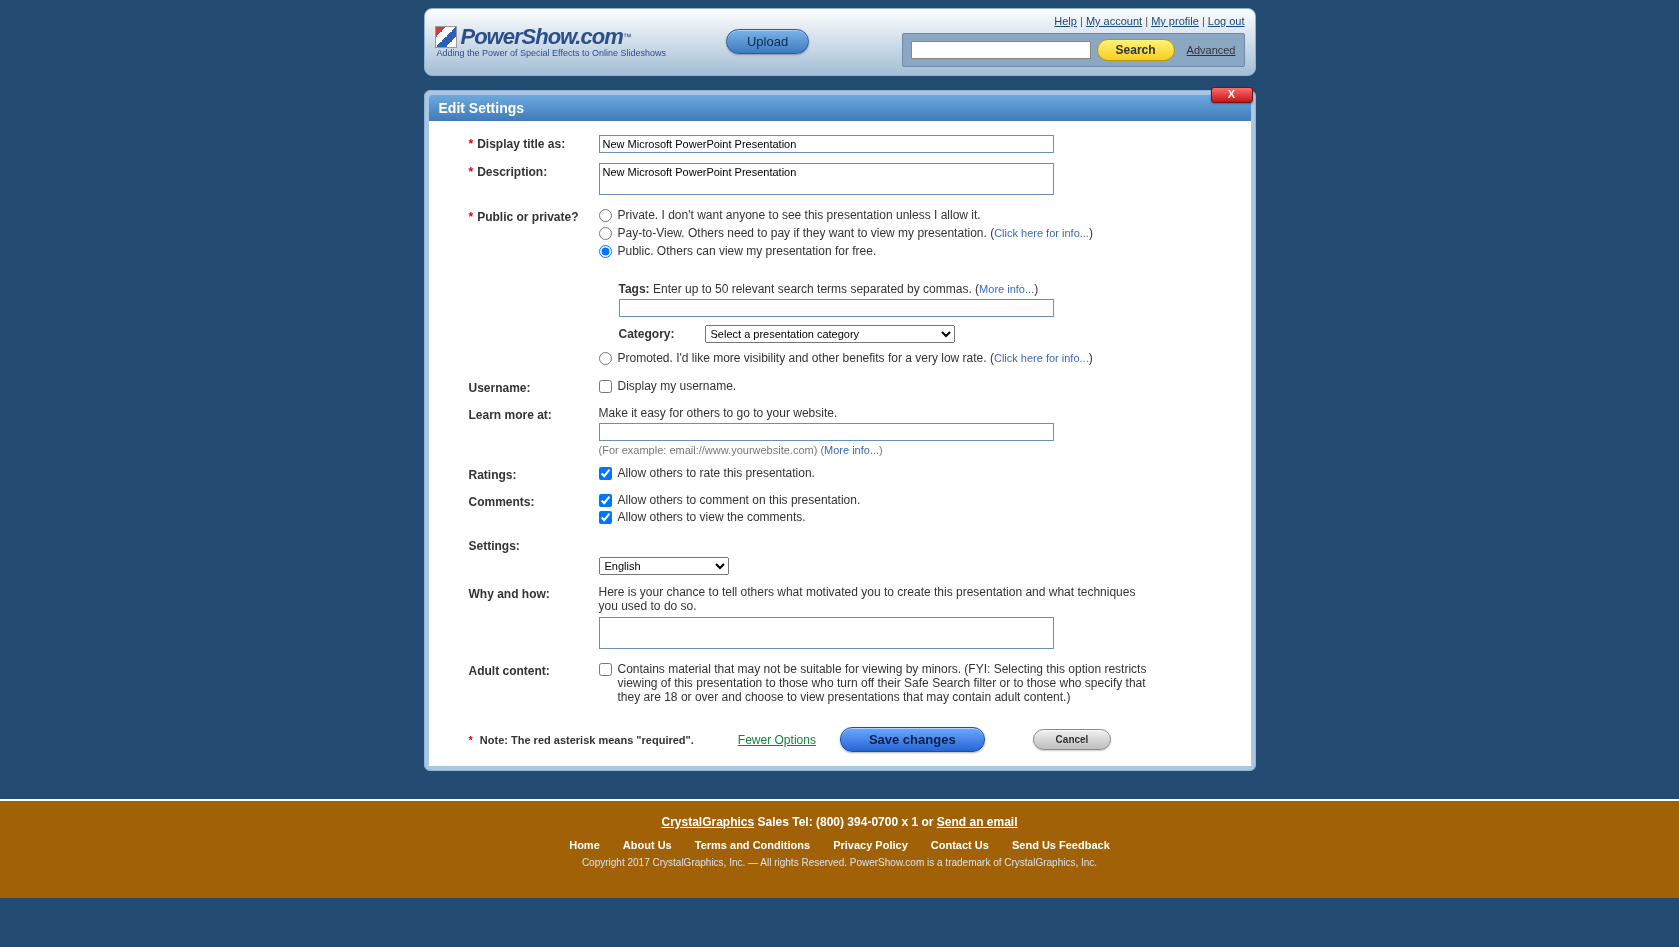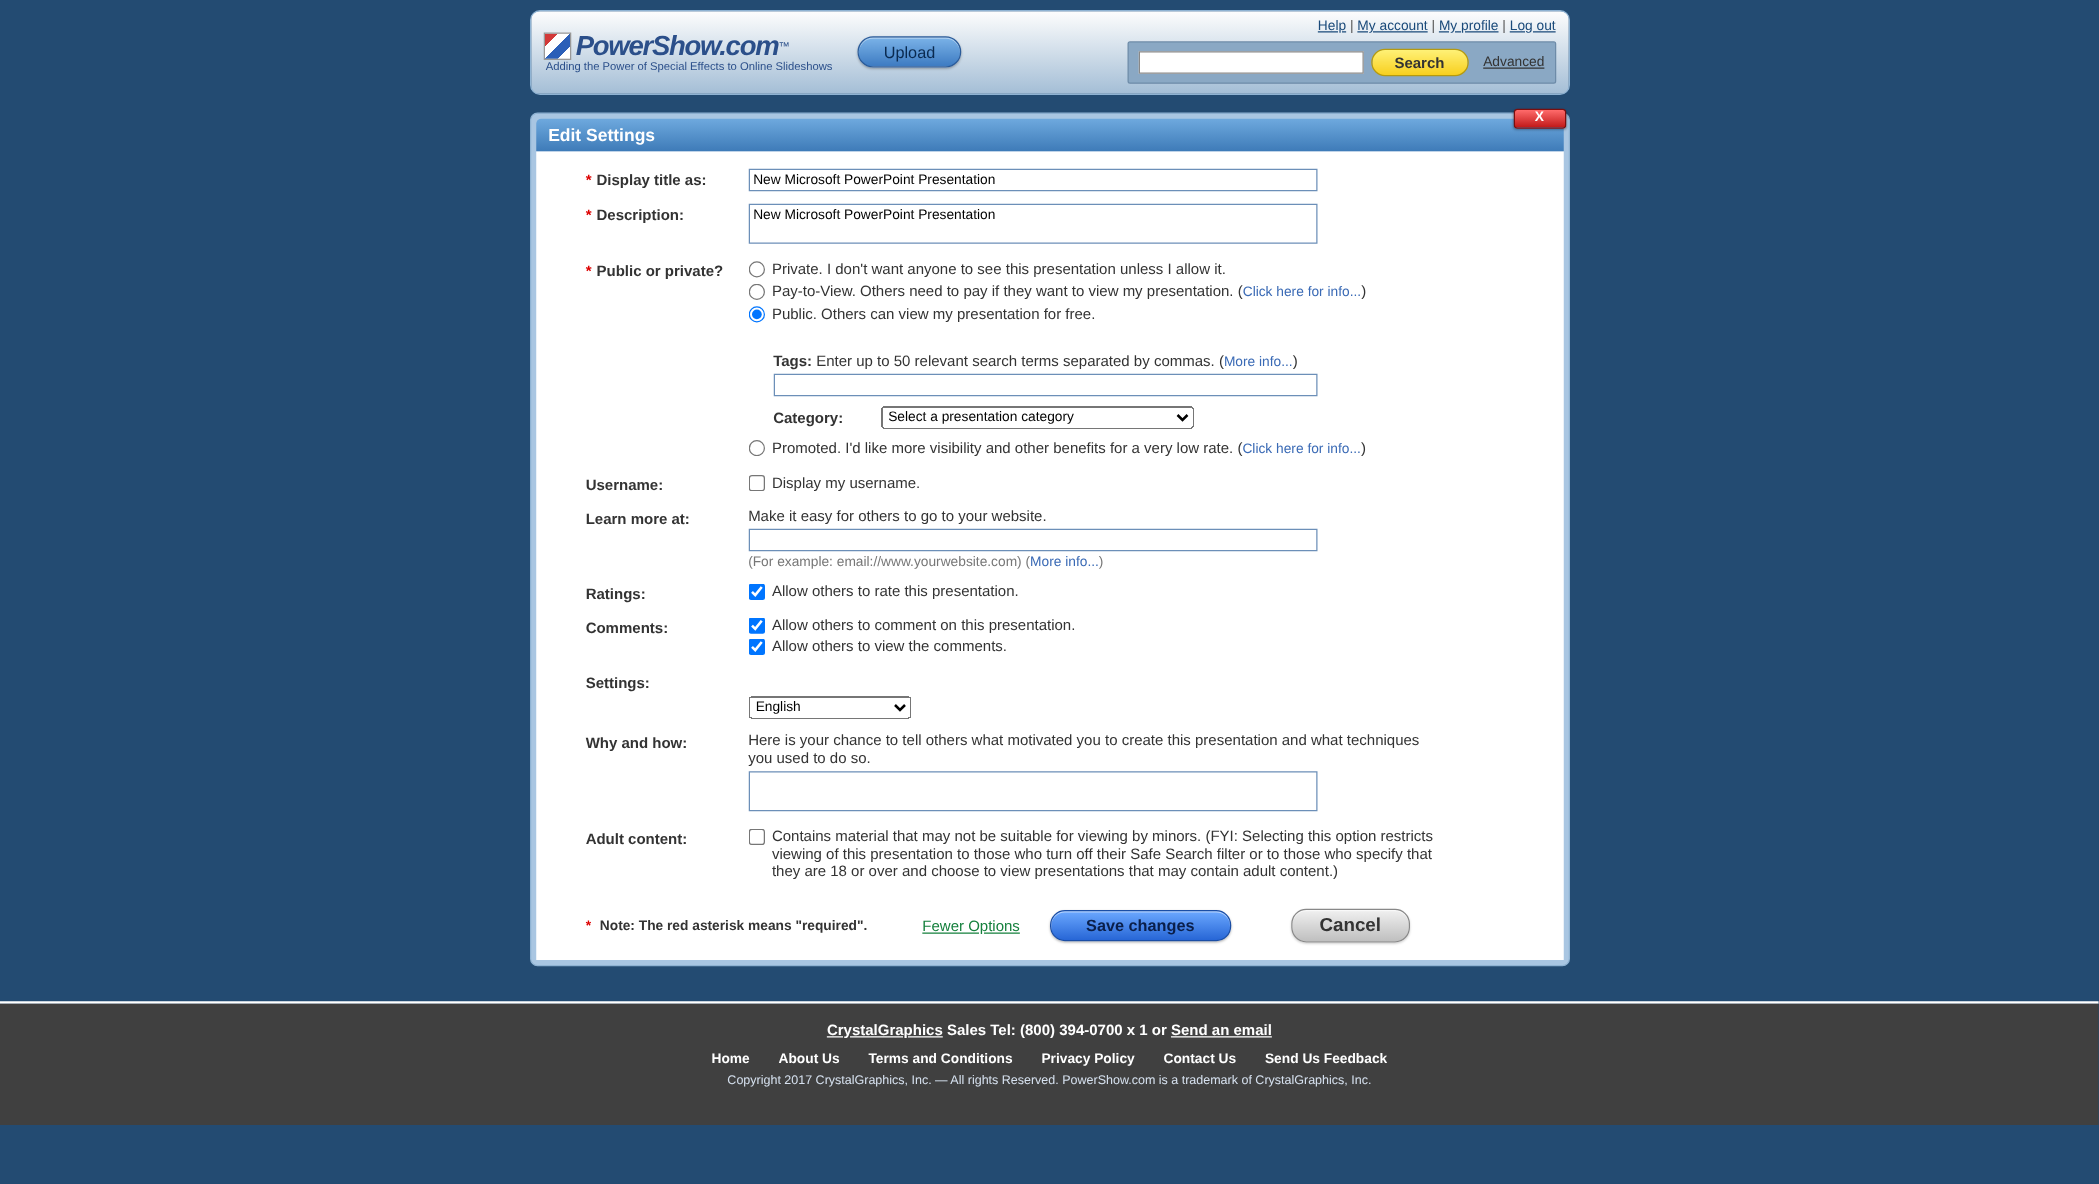--- a/index.html
+++ b/index.html
@@ -16,20 +16,21 @@
   }
   
   .header {
     border: 1px solid #8fb3d3;
     border-radius: 8px;
     background: linear-gradient(#fdfdfd, #a4bed6);
     padding: 6px 10px 8px 10px;
     display: flex;
     align-items: center;
     position: relative;
+    gap: 40px;
   }
   .logo-wrap { display:flex; flex-direction:column; margin-right:20px; }
   .logo-line1 { display:flex; align-items:center; }
   .logo-icon {
     width: 22px; height: 22px;
     background: linear-gradient(135deg,#d23939 0 25%,#fff 25% 50%,#2b5fb8 50% 75%,#fff 75% 100%);
     margin-right:4px;
     border:1px solid #999;
   }
   .logo-text { font-size: 22px; font-weight: bold; color: #2b4f8a; letter-spacing:-1px; font-style:italic; }
@@ -127,32 +128,32 @@
   .save-btn {
     background: linear-gradient(#6ba8ff,#2766d6);
     border:1px solid #1b4ea5; border-radius:12px;
     color:#0a1f4a; font-weight:bold; font-size:13px;
     padding:4px 28px; cursor:pointer;
     box-shadow: inset 0 1px 0 rgba(255,255,255,.5), 0 1px 2px rgba(0,0,0,.3);
   }
   .cancel-btn {
     background: linear-gradient(#f0f0f0,#bfbfbf);
     border:1px solid #888; border-radius:12px;
-    color:#333; font-weight:bold; font-size:15px;
+    color:#333; font-weight:bold; font-size:10px;
     padding:4px 22px; cursor:pointer; margin-left:24px;
     box-shadow: inset 0 1px 0 rgba(255,255,255,.6), 0 1px 2px rgba(0,0,0,.2);
   }
 
   
   .footer-sep {
     border-top:2px solid #fff;
     margin-top:28px;
   }
   .footer {
-    background:#404040;
+    background:#a16207;
     padding:14px 0 30px 0;
     text-align:center;
     color:#fff; font-size:12px;
   }
   .footer a { color:#fff; text-decoration:underline; cursor:pointer; }
   .footer .f1 { font-weight:bold; margin-bottom:10px; }
   .footer .f2 { font-size:11px; margin-bottom:6px; }
   .footer .f2 a { text-decoration:none; font-weight:bold; margin:0 10px; }
   .footer .f3 { font-size:10px; color:#d6e1ef; }
 </style>

